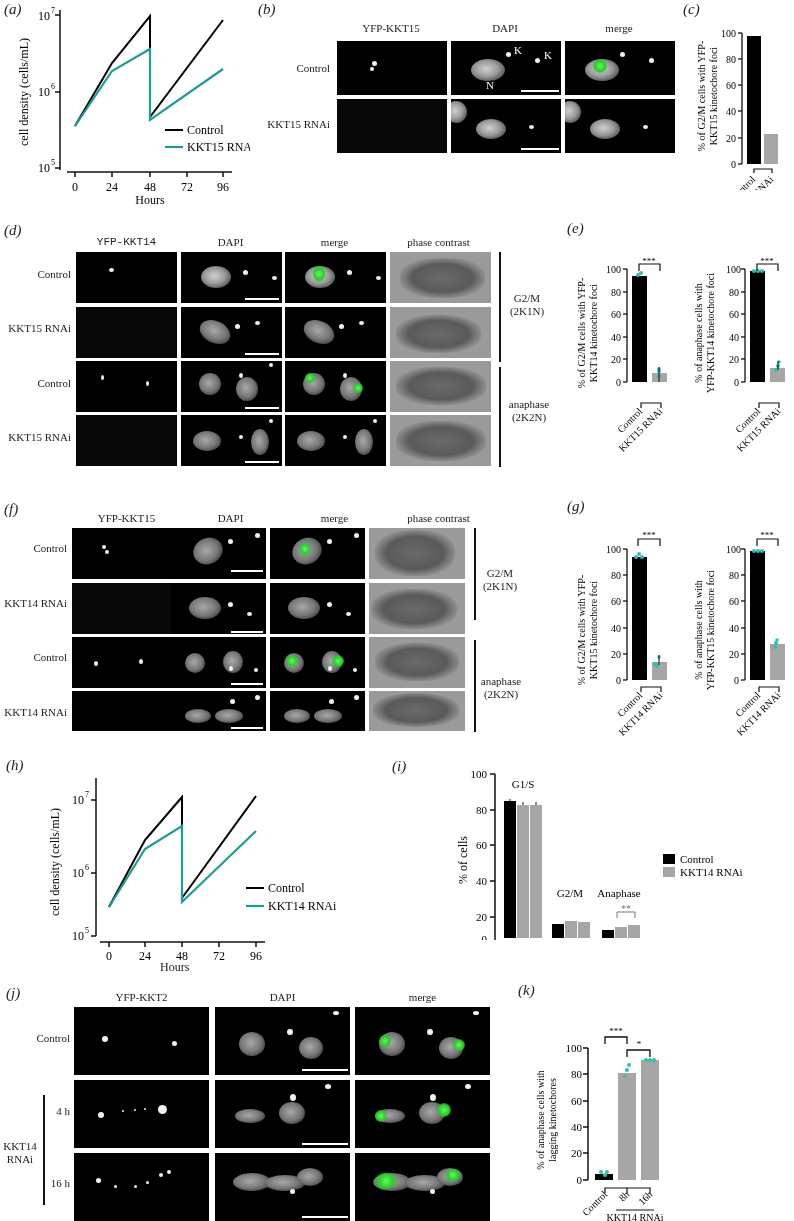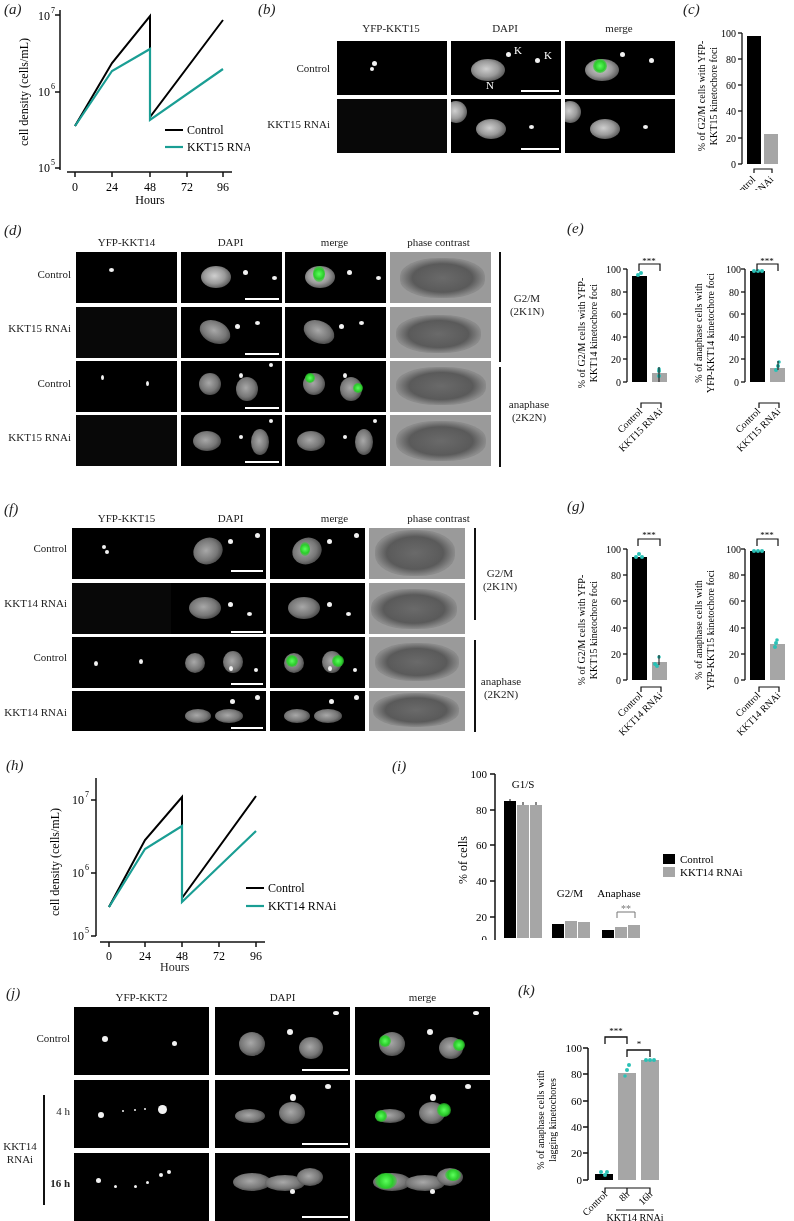--- a/index.html
+++ b/index.html
@@ -122,21 +122,21 @@
       <text x="46" y="148">0</text>
     </g>
   <rect x="57" y="16" width="14" height="128" fill="#000"></rect>
   <rect x="74" y="114" width="14" height="30" fill="#a6a6a6"></rect>
   <path d="M64 153 V149 H82 V153" stroke="#111" fill="none" stroke-width="1.2"></path>
   <text transform="translate(66,160) rotate(-45)" font-size="10" text-anchor="end">Control</text>
   <text transform="translate(84,160) rotate(-45)" font-size="10" text-anchor="end">KKT15 RNAi</text>
 </svg>
 
 <div class="plabel" style="left:4px;top:222px;">(d)</div>
-<div class="hdr" style="left:76px;top:236px;width:101px;">YFP-KKT14</div>
+<div class="hdr" style="left:76px;top:236px;width:101px;font-family:Liberation Mono, monospace;">YFP-KKT14</div>
 <div class="hdr" style="left:180px;top:236px;width:101px;">DAPI</div>
 <div class="hdr" style="left:284px;top:236px;width:101px;">merge</div>
 <div class="hdr" style="left:388px;top:236px;width:101px;">phase contrast</div>
 <div class="rlabel" style="left:0;top:268px;width:71px;">Control</div>
 <div class="rlabel" style="left:0;top:322px;width:71px;">KKT15 RNAi</div>
 <div class="rlabel" style="left:0;top:377px;width:71px;">Control</div>
 <div class="rlabel" style="left:0;top:431px;width:71px;">KKT15 RNAi</div>
 
 <div class="img" style="left:76px;top:252px;width:101px;height:51px;">
     <div class="dot" style="left:33px;top:16px;width:5px;height:4px;"></div>
@@ -552,21 +552,21 @@
   <rect x="233" y="112" width="12" height="10" fill="#a6a6a6"></rect>
   <text x="250" y="121" font-size="11">KKT14 RNAi</text>
 </svg>
 
 <div class="plabel" style="left:6px;top:985px;">(j)</div>
 <div class="hdr" style="left:74px;top:991px;width:135px;">YFP-KKT2</div>
 <div class="hdr" style="left:215px;top:991px;width:135px;">DAPI</div>
 <div class="hdr" style="left:355px;top:991px;width:135px;">merge</div>
 <div class="rlabel" style="left:0;top:1032px;width:70px;">Control</div>
 <div class="rlabel" style="left:0;top:1105px;width:70px;">4 h</div>
-<div class="rlabel" style="left:0;top:1177px;width:70px;font-weight:bold;">16 h</div>
+<div class="rlabel" style="left:0;top:1177px;width:70px;">16 h</div>
 <div class="vbar" style="left:43px;top:1095px;height:110px;"></div>
 <div class="side" style="left:0;top:1140px;width:40px;"><span>KKT14</span><br><span>RNAi</span></div>
 
 <div class="img" style="left:74px;top:1007px;width:135px;height:68px;">
     <div class="dot" style="left:28px;top:29px;width:6px;height:6px;"></div>
     <div class="dot" style="left:98px;top:34px;width:5px;height:5px;"></div>
   </div>
 <div class="img" style="left:215px;top:1007px;width:135px;height:68px;">
     <div class="nuc dimn" style="left:24px;top:25px;width:26px;height:24px;"></div>
     <div class="nuc dimn" style="left:84px;top:30px;width:24px;height:22px;"></div>

